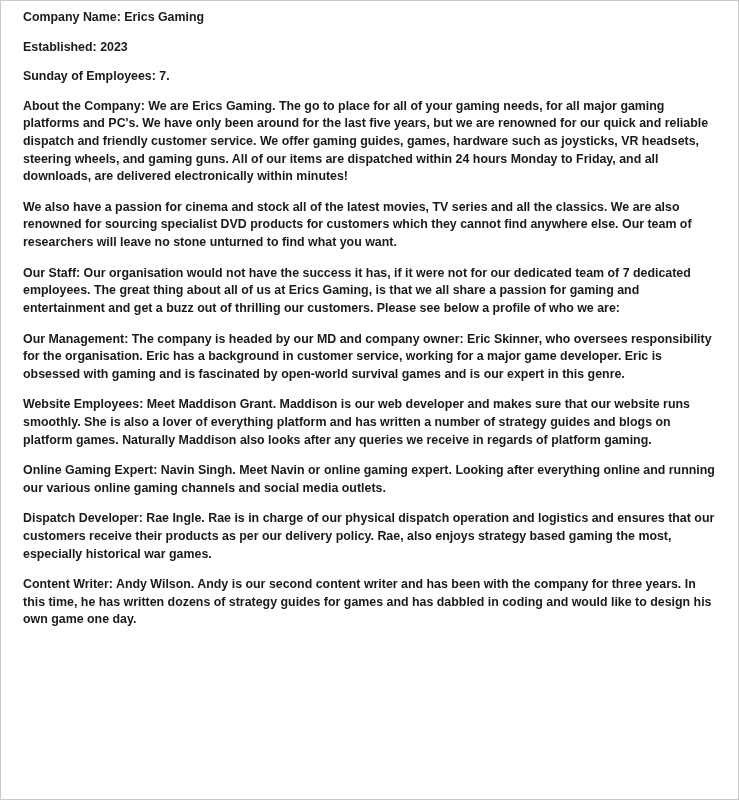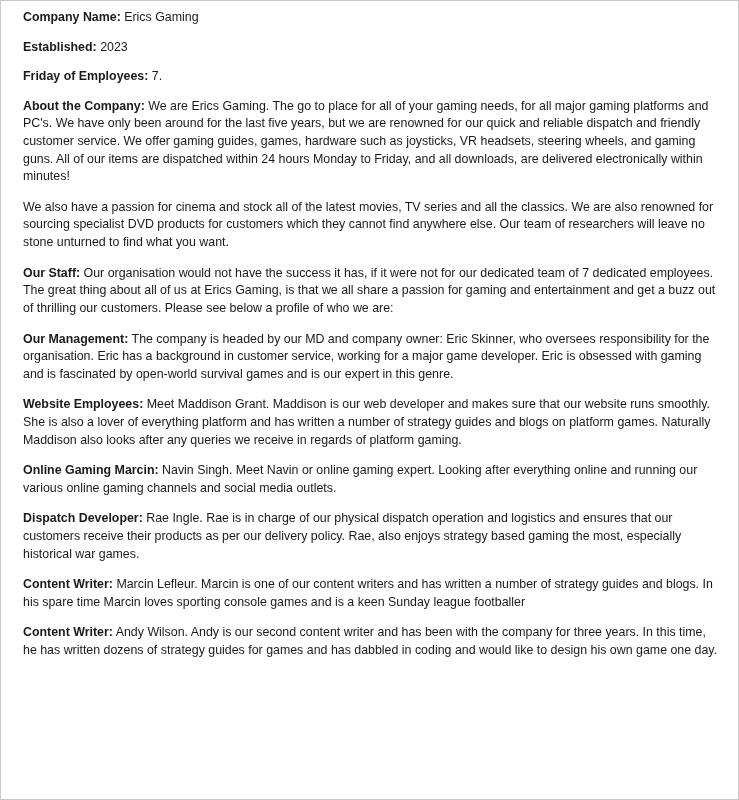--- a/index.html
+++ b/index.html
@@ -29,38 +29,38 @@
     text-align: left;
   }
   .para.tight {
     margin-bottom: 12px;
   }
   .lbl {
     font-weight: bold;
     margin-top: 30px;
   }
   .body-text {
-    font-weight: normal;
+    font-weight: bold;
   }
 </style>
 </head>
 <body>
 
 <div class="page">
 
   <p class="para tight">
     <span class="lbl">Company Name:</span><span class="body-text"> Erics Gaming</span>
   </p>
 
   <p class="para tight">
     <span class="lbl">Established:</span><span class="body-text"> 2023</span>
   </p>
 
   <p class="para tight">
-    <span class="lbl">Friday of Employees:</span><span class="body-text"> 7.</span>
+    <span class="lbl">Sunday of Employees:</span><span class="body-text"> 7.</span>
   </p>
 
   <p class="para">
     <span class="lbl">About the Company:</span><span class="body-text">  We are Erics Gaming. The go to place for all of your gaming needs, for all major gaming platforms and PC's. We have only been around for the last five years, but we are renowned for our quick and reliable dispatch and friendly customer service. We offer gaming guides, games, hardware such as joysticks, VR headsets, steering wheels, and gaming guns. All of our items are dispatched within 24 hours Monday to Friday, and all downloads, are delivered electronically within minutes!</span>
   </p>
 
   <p class="para">
     <span class="lbl"></span><span class="body-text">We also have a passion for cinema and stock all of the latest movies, TV series and all the classics. We are also renowned for sourcing specialist DVD products for customers which they cannot find anywhere else. Our team of researchers will leave no stone unturned to find what you want.</span>
   </p>
 
@@ -70,29 +70,26 @@
 
   <p class="para">
     <span class="lbl">Our Management:</span><span class="body-text"> The company is headed by our MD and company owner: Eric Skinner, who oversees responsibility for the organisation. Eric has a background in customer service, working for a major game developer. Eric is obsessed with gaming and is fascinated by open-world survival games and is our expert in this genre.</span>
   </p>
 
   <p class="para">
     <span class="lbl">Website Employees:</span><span class="body-text"> Meet Maddison Grant. Maddison is our web developer and makes sure that our website runs smoothly. She is also a lover of everything platform and has written a number of strategy guides and blogs on platform games. Naturally Maddison also looks after any queries we receive in regards of platform gaming.</span>
   </p>
 
   <p class="para">
-    <span class="lbl">Online Gaming Marcin:</span><span class="body-text"> Navin Singh. Meet Navin or online gaming expert. Looking after everything online and running our various online gaming channels and social media outlets.</span>
+    <span class="lbl">Online Gaming Expert:</span><span class="body-text"> Navin Singh. Meet Navin or online gaming expert. Looking after everything online and running our various online gaming channels and social media outlets.</span>
   </p>
 
   <p class="para">
     <span class="lbl">Dispatch Developer:</span><span class="body-text"> Rae Ingle. Rae is in charge of our physical dispatch operation and logistics and ensures that our customers receive their products as per our delivery policy. Rae, also enjoys strategy based gaming the most, especially historical war games.</span>
   </p>
 
 
-  <p class="para">
-    <span class="lbl">Content Writer:</span><span class="body-text">  Marcin Lefleur. Marcin is one of our content writers and has written a number of strategy guides and blogs. In his spare time Marcin loves sporting console games and is a keen Sunday league footballer</span>
-  </p>
 
   <p class="para">
     <span class="lbl">Content Writer:</span><span class="body-text"> Andy Wilson. Andy is our second content writer and has been with the company for three years. In this time, he has written dozens of strategy guides for games and has dabbled in coding and would like to design his own game one day.</span>
   </p>
 
 </div>
 
 </body></html>

